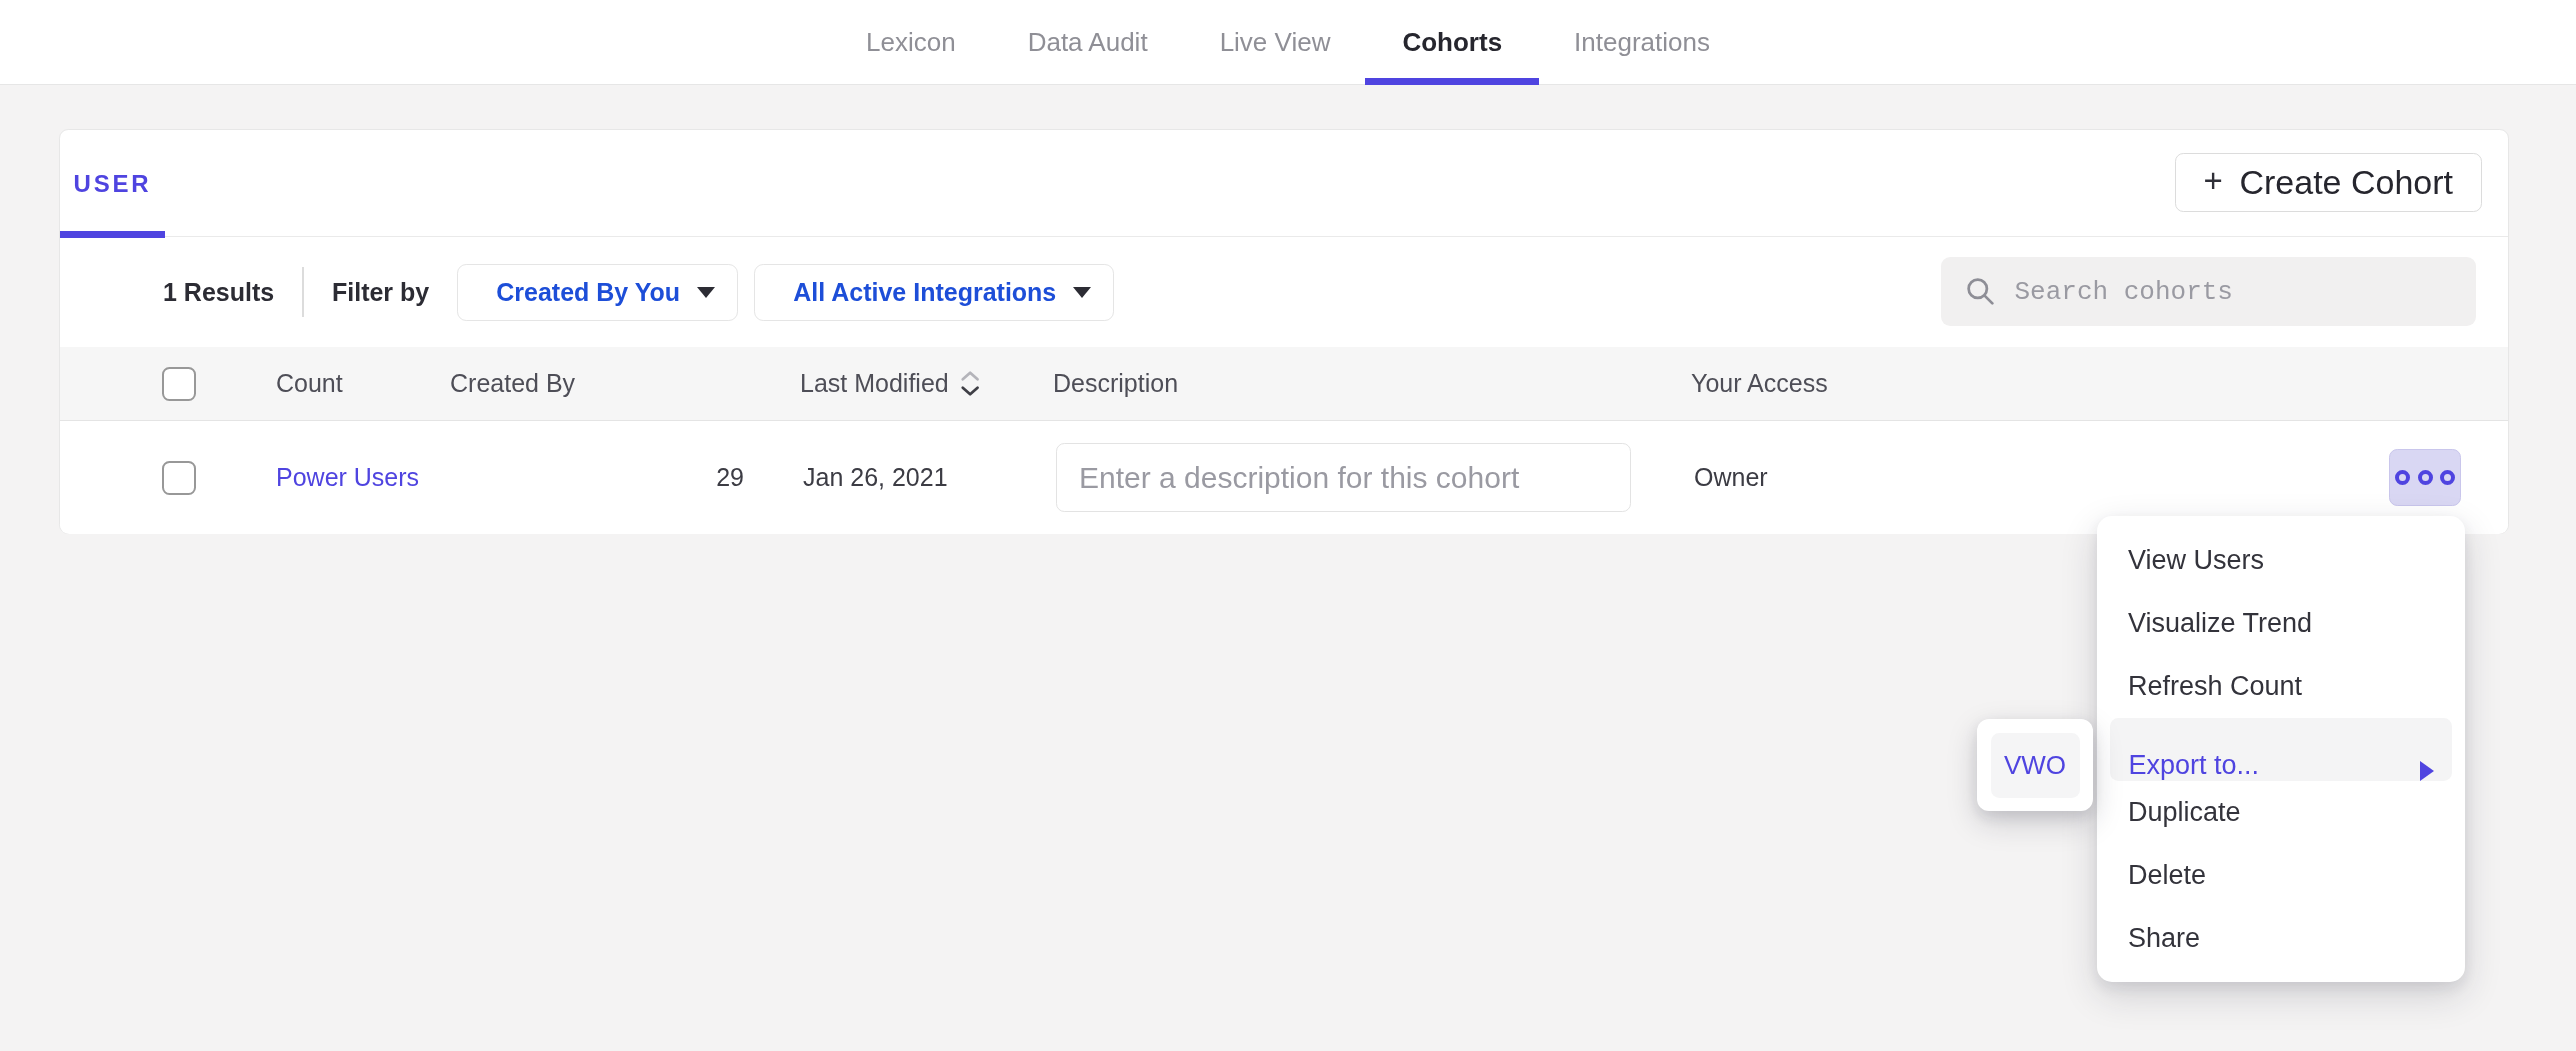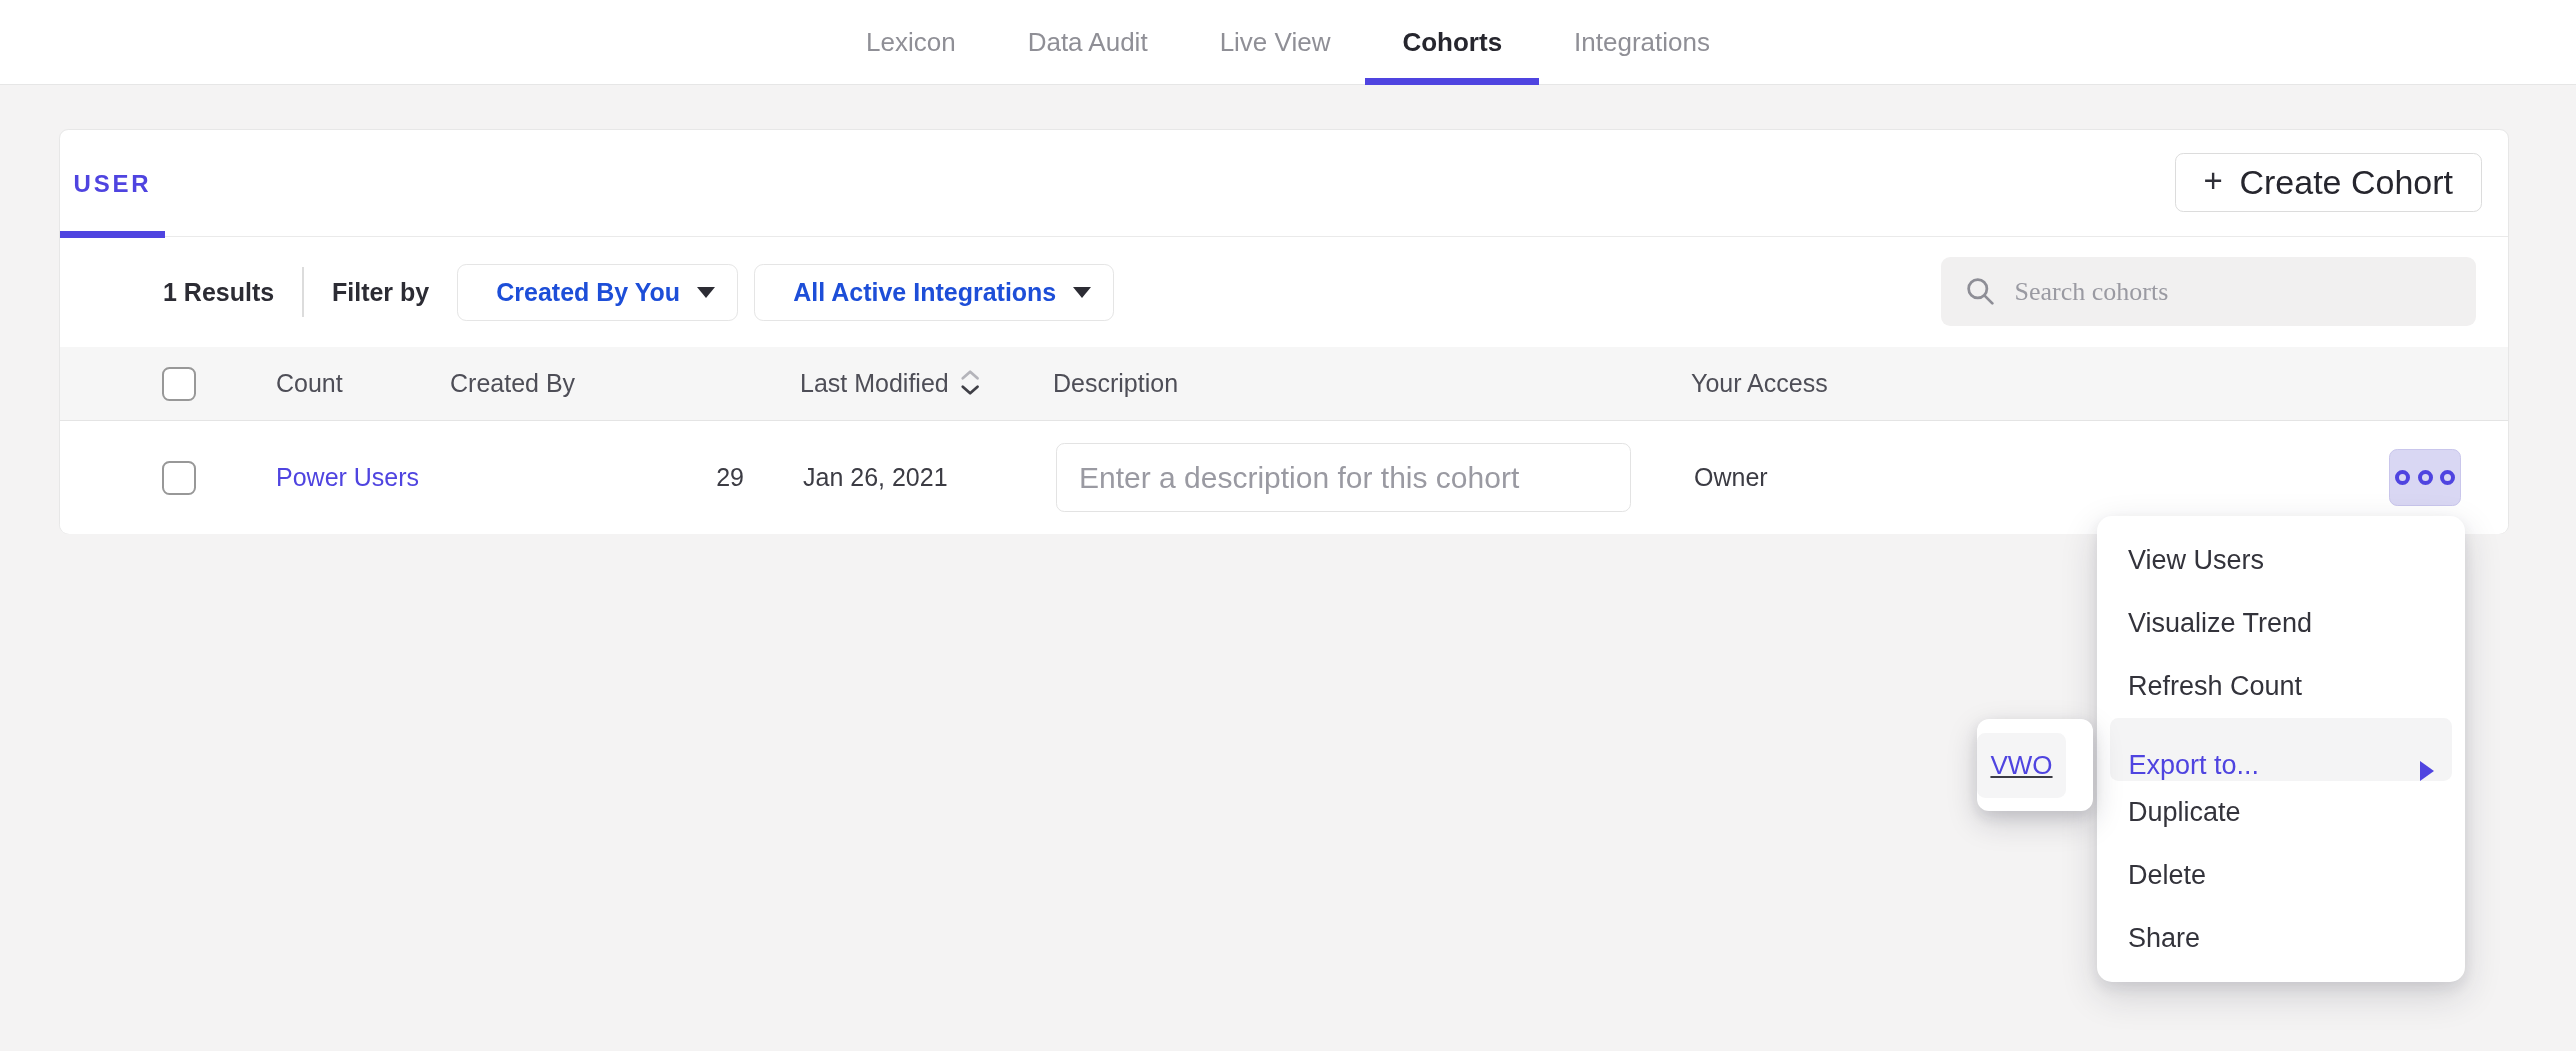--- a/index.html
+++ b/index.html
@@ -73,40 +73,40 @@
   }
   .search {
     position:absolute; right:32px; top:20.3px; width:535px; height:69px;
     background:#f1f0f0; border-radius:9.2px; display:flex; align-items:center;
     padding-left:24px;
   }
   .search svg { flex:0 0 auto; }
   .search input {
     border:none; outline:none; background:transparent; margin-left:18.5px;
     font-size:26px; color:#3c3c44; width:444px;
-    font-family:Liberation Serif, serif;
+    font-family:Liberation Mono, monospace;
   }
   .search input::placeholder { color:#9a9aa2; }
 
   
   .thead {
     height:74px; background:#f6f6f6; border-bottom:0.9px solid #e4e4e4;
     display:flex; align-items:center; padding-left:102px;
     font-size:25px; color:#4e4e57;
   }
   .trow {
     height:113px; display:flex; align-items:center; padding-left:102px;
     font-size:25px; color:#3c3c44; background:#fff;
     border-bottom-left-radius:9.2px; border-bottom-right-radius:9.2px;
   }
   .c-cb   { width:114px; }
   .c-name { width:409px; }
   .c-count{ width:59px; text-align:right; }
   .c-created { width:406px; padding-left:115px; display:flex; align-items:center; }
-  .c-mod  { width:253px; padding-left:59px; display:flex; }
+  .c-mod  { width:253px; padding-left:59px; display:flex; align-items:center; }
   .c-desc { width:638px; padding-left:59px; }
   .c-access { width:293px; padding-left:59px; }
   .c-actions { flex:1; display:flex; justify-content:flex-end; padding-right:47px; }
 
   .checkbox {
     width:34px; height:34px; border:2.8px solid #989898; border-radius:7.4px;
     background:#fff; cursor:pointer;
   }
   .link { color:#4f44e0; cursor:pointer; }
   .sort-icon { margin-left:11px; display:flex; flex-direction:column; gap:2.8px; }
@@ -150,21 +150,21 @@
     width:0; height:0;
     border-top:10.2px solid transparent; border-bottom:10.2px solid transparent;
     border-left:14px solid #4f44e0;
   }
 
   
   .flyout {
     position:absolute; left:1977px; top:719px; width:116px; height:92px;
     background:#ffffff; border-radius:12px; z-index:31;
     box-shadow:0 5.5px 13px rgba(30,30,50,0.10), 0 11px 31px rgba(30,30,50,0.18);
-    display:flex; align-items:center; text-decoration:underline;
+    display:flex; align-items:center; justify-content:center;
   }
   .flyout-item {
     width:89px; height:65px; background:#f5f5f6; border-radius:8.3px;
     display:flex; align-items:center; justify-content:center;
     color:#4f44e0; font-size:26px; cursor:pointer;
   }
 </style>
 </head>
 <body>
 

